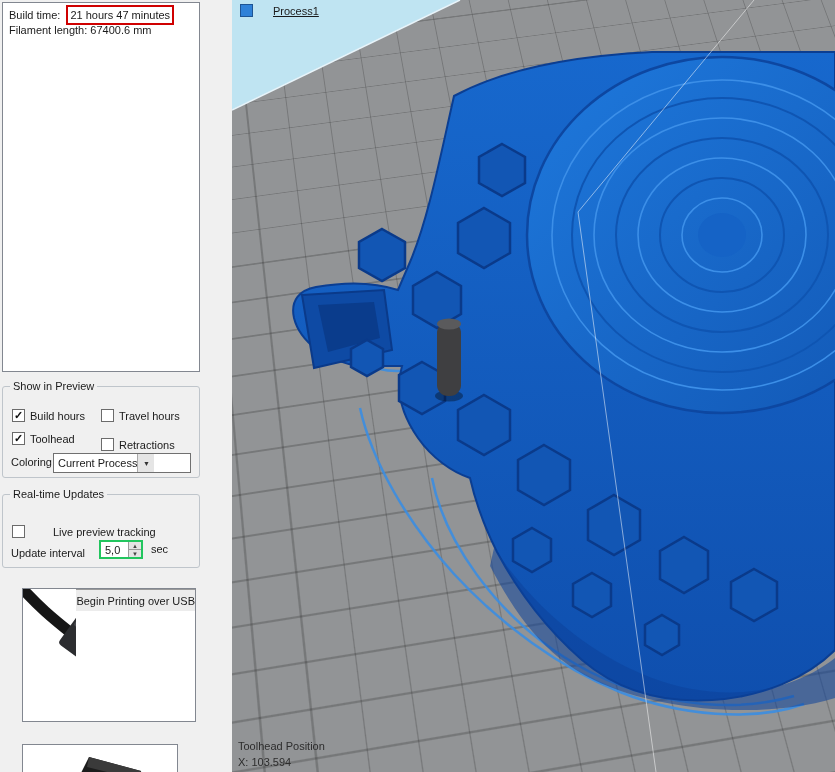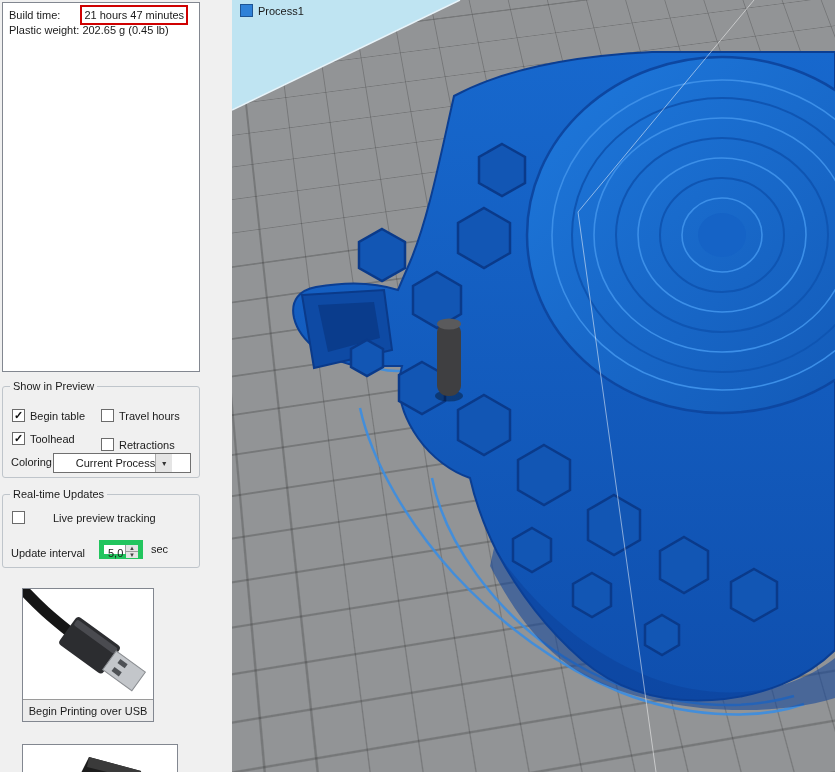--- a/index.html
+++ b/index.html
@@ -13,66 +13,66 @@
   }
 
   
   .left-panel { position:absolute; left:0; top:0; width:232px; height:772px; background:#f0f0f0; }
 
   .stats-box {
     position:absolute; left:2px; top:2px; width:198px; height:370px;
     background:#ffffff; border:1px solid #828790; padding:5px 6px;
     line-height:15px;
   }
-  .hl-red { border:2px solid #cf0000; padding:2px 2px; margin-left:17px; }
+  .hl-red { border:2px solid #cf0000; padding:2px 2px; margin-left:3px; }
 
   .groupbox {
     position:absolute; border:1px solid #bfc5cb; border-radius:3px; background:#f0f0f0;padding-left:40px;
   }
   .groupbox-title {
     position:absolute; top:-8px; left:7px; background:#f0f0f0; padding:0 3px; line-height:14px;
   }
   .gb1 { left:2px; top:386px; width:198px; height:92px; }
   .gb2 { left:2px; top:494px; width:198px; height:74px; }
 
   .cb-row { position:absolute; display:flex; align-items:center; gap:5px; cursor:default; }
   .cb-box {
     width:13px; height:13px; background:#fff; border:1px solid #6b6b6b;
     display:inline-flex; align-items:center; justify-content:center; flex:0 0 auto;
   }
   .cb-mark { font-size:11px; font-weight:bold; color:#111; line-height:1; margin-top:-1px; }
 
   .combo {
     position:absolute; left:50px; top:66px; width:138px; height:20px;
     background:#ffffff; border:1px solid #707070;
-    display:flex; align-items:center; justify-content:center;
+    display:flex; align-items:center; justify-content:flex-start;
   }
   .combo-text { padding-left:4px; }
   .combo-btn {
     width:17px; height:100%; background:#e5e5e5; border-left:1px solid #aaa;
     display:flex; align-items:center; justify-content:center; font-size:7px; color:#333;
   }
   .coloring-label { position:absolute; left:8px; top:69px; }
 
   .spinner {
     position:absolute; left:96px; top:45px; width:44px; height:19px;
-    background:#fff; border:5px solid #22c55e; display:flex;
+    background:#fff; border:2px solid #22c55e; display:flex;
   }
   .spinner-value { flex:1; padding:2px 0 0 4px; }
   .spinner-arrows { width:13px; display:flex; flex-direction:column; border-left:1px solid #9a9a9a; }
   .spin-btn {
     flex:1; background:#e4e4e4; font-size:6px; color:#444;
     display:flex; align-items:center; justify-content:center; line-height:1;
   }
   .spin-btn + .spin-btn { border-top:1px solid #9a9a9a; }
 
   .img-button {
-    position:absolute; left:22px; top:588px; width:132px; height:134px;
+    position:absolute; left:22px; top:588px; width:174px; height:134px;
     background:#ffffff; border:1px solid #828790; cursor:pointer;
-    display:flex; flex-direction:column;
+    display:flex; flex-direction:row;
   }
   .img-button .pic { flex:1; overflow:hidden; background:#fff; }
   .img-button .caption {
     height:22px; background:#ececec; border-top:1px solid #9a9a9a;
     display:flex; align-items:center; justify-content:center;
   }
   .img-button-partial {
     position:absolute; left:22px; top:744px; width:156px; height:60px;
     background:#ffffff; border:1px solid #828790; overflow:hidden;
   }
@@ -85,49 +85,49 @@
   .grid-plane {
     position:absolute; left:-1698px; top:-1614px; width:4000px; height:4000px;
     background-image:
       repeating-linear-gradient(0deg,   rgba(35,35,35,.25) 0px, rgba(35,35,35,.25) 1.5px, transparent 1.5px, transparent 42px),
       repeating-linear-gradient(90deg,  rgba(35,35,35,.25) 0px, rgba(35,35,35,.25) 1.5px, transparent 1.5px, transparent 42px);
     transform: perspective(1600px) rotateX(32deg) rotateZ(-10deg) scale(1.08);
     transform-origin:50% 50%;
   }
   .scene-svg { position:absolute; left:0; top:0; }
 
-  .legend { position:absolute; left:8px; top:4px; display:flex; align-items:center; gap:5px; }
+  .legend { position:absolute; left:8px; top:4px; display:flex; align-items:center; gap:20px;text-decoration:underline; }
   .legend-swatch { width:13px; height:13px; background:#2f81d8; border:1px solid #1d5494; }
 
   .toolhead-pos { position:absolute; left:6px; top:738px; line-height:16px; color:#2d2d2d; }
 </style>
 </head>
 <body>
 
 <div class="left-panel">
 
   <div class="stats-box">
     <div>
       <span>Build time:</span>
       <span class="hl-red">21 hours 47 minutes</span>
     </div>
     <div>
-      <span>Plastic weight:</span>
-      <span>202.65 g (0.45 lb)</span>
+      <span>Filament length:</span>
+      <span>67400.6 mm</span>
     </div>
   </div>
 
   <div class="groupbox gb1">
     <span class="groupbox-title">Show in Preview</span>
 
     <label class="cb-row" style="left:9px; top:22px;">
       <span class="cb-box">
           <span class="cb-mark">✓</span>
         </span>
-      <span>Begin table</span>
+      <span>Build hours</span>
     </label>
     <label class="cb-row" style="left:98px; top:22px;">
       <span class="cb-box">
           <span class="cb-mark"></span>
         </span>
       <span>Travel hours</span>
     </label>
     <label class="cb-row" style="left:9px; top:45px;">
       <span class="cb-box">
           <span class="cb-mark">✓</span>
@@ -144,21 +144,21 @@
     <span class="coloring-label">Coloring</span>
     <div class="combo">
       <span class="combo-text">Current Process</span>
       <span class="combo-btn">▼</span>
     </div>
   </div>
 
   <div class="groupbox gb2">
     <span class="groupbox-title">Real-time Updates</span>
 
-    <label class="cb-row" style="left:9px; top:16px;gap:28px;">
+    <label class="cb-row" style="left:9px; top:30px;gap:28px;">
       <span class="cb-box">
           <span class="cb-mark"></span>
         </span>
       <span>Live preview tracking</span>
     </label>
 
     <span style="position:absolute; left:8px; top:52px;">Update interval</span>
     <div class="spinner">
       <span class="spinner-value">5,0</span>
       <span class="spinner-arrows">
@@ -280,13 +280,17 @@
       <line x1="346" y1="212" x2="522" y2="0"></line>
       <line x1="346" y1="212" x2="424" y2="772"></line>
     </g>
   </svg>
 
   <div class="legend">
     <span class="legend-swatch"></span>
     <span>Process1</span>
   </div>
 
+  <div class="toolhead-pos">
+    <div>Toolhead Position</div>
+    <div>X: 103.594</div>
+  </div>
 </div>
 
 </body></html>

